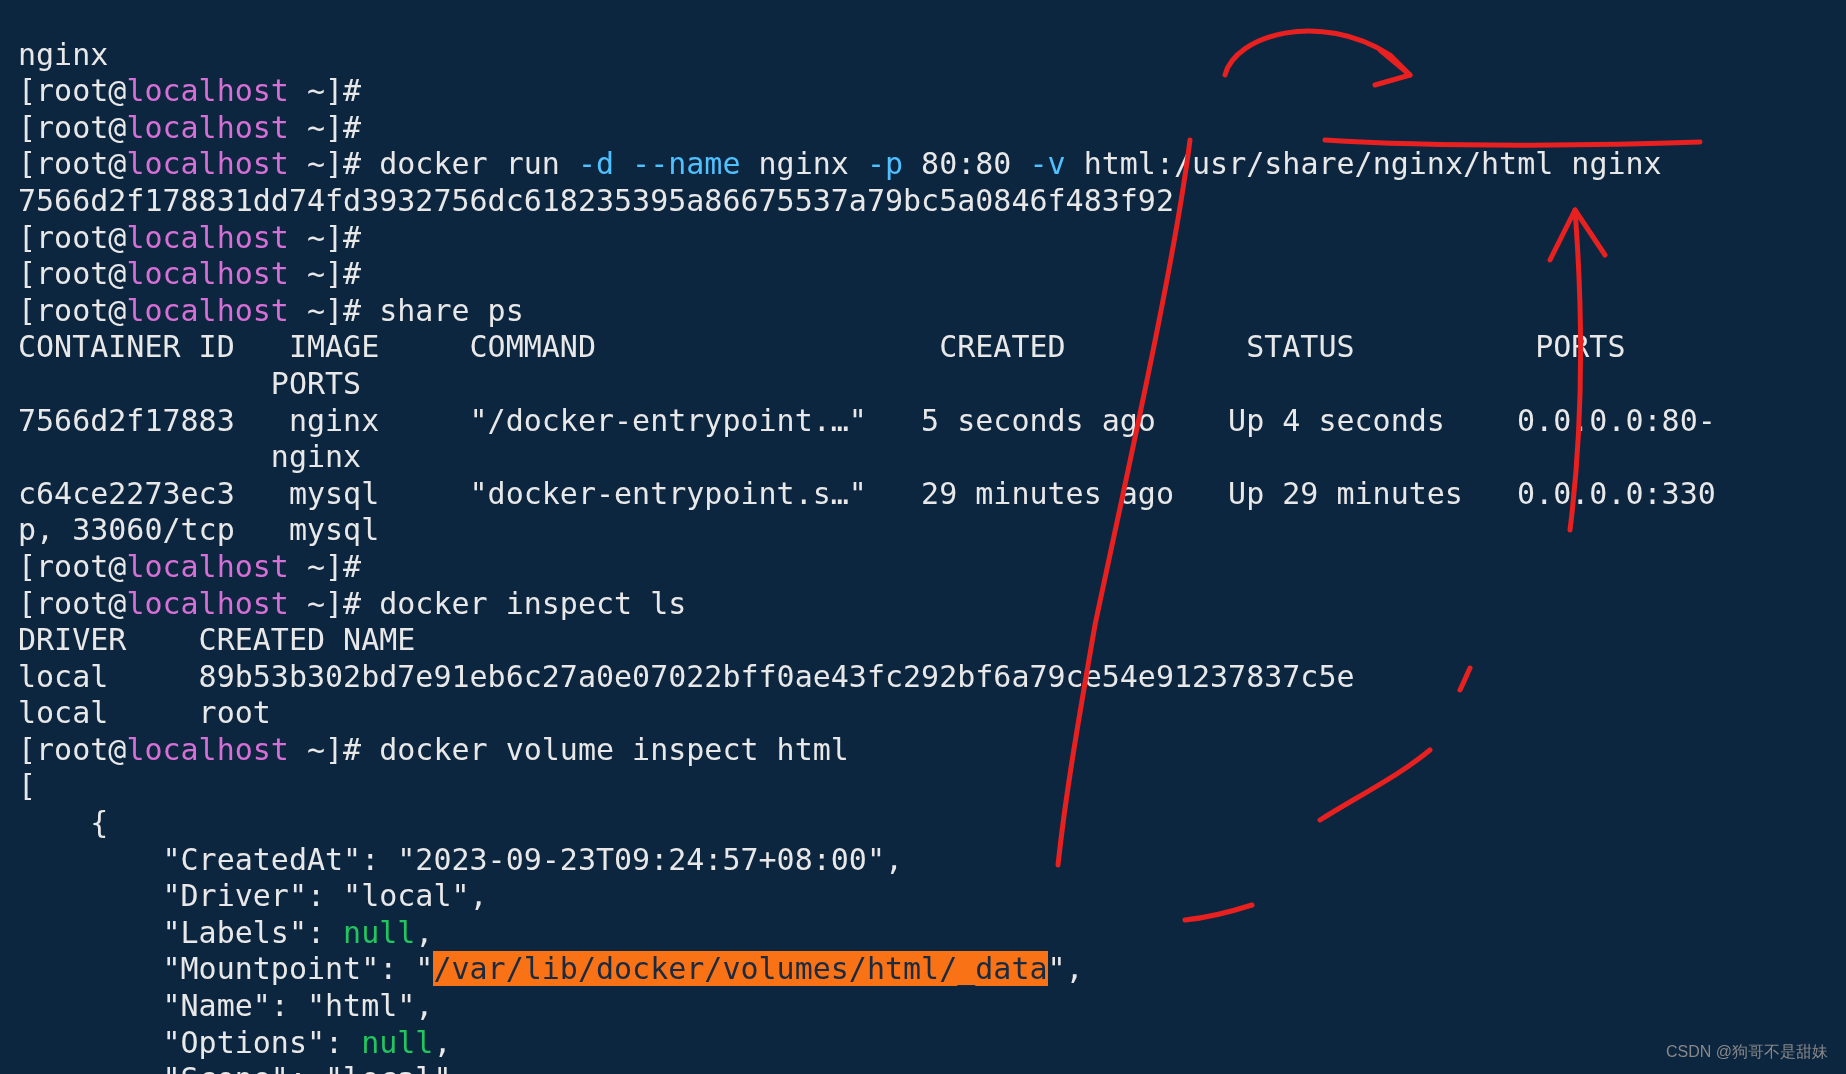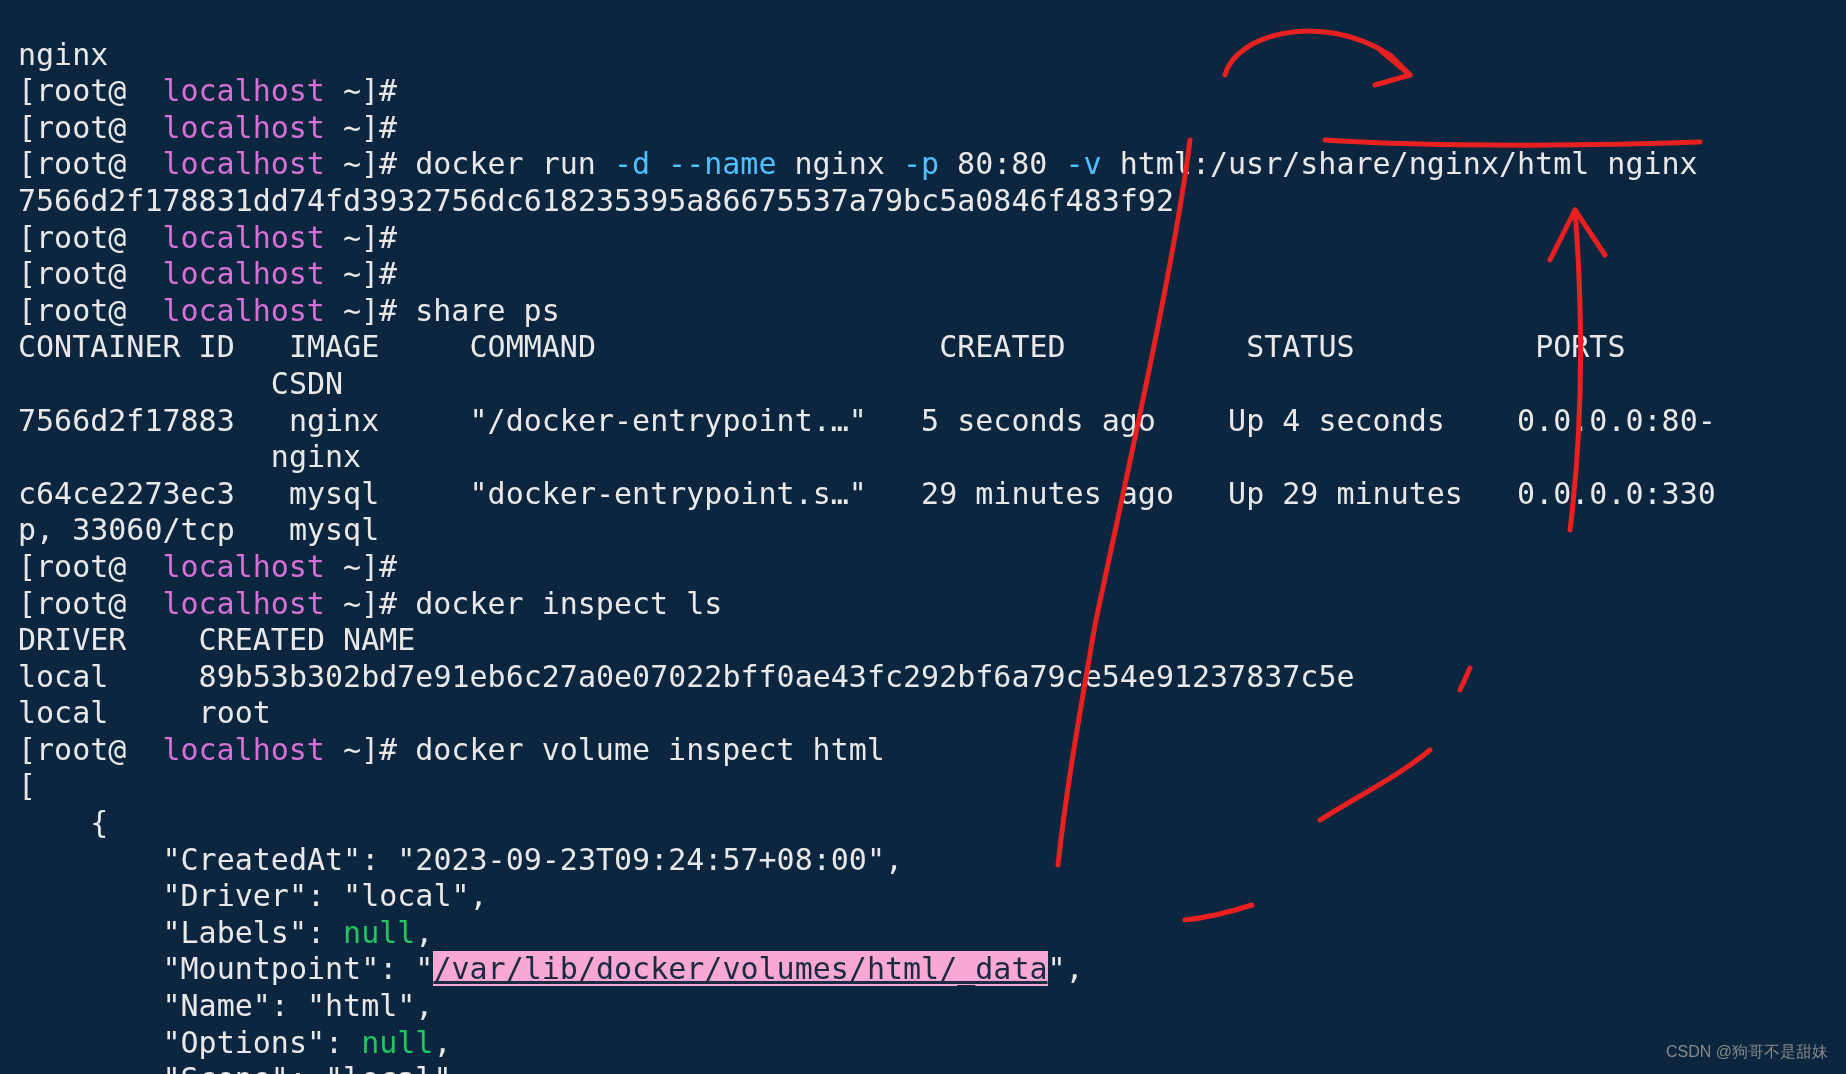--- a/index.html
+++ b/index.html
@@ -14,27 +14,26 @@
     overflow: hidden;
     position: relative;
     padding: 0 18px;
     font-weight: 500;
   }
   .terminal {
     white-space: pre;
     position: relative;
   }
   .white { color: #e8e8e8; }
-  .magenta { color: #d670d6; padding-left: 36px; }
+  .magenta { color: #d670d6; }
   .cyan { color: #4fc1ff; }
   .null { color: #22c55e; }
   .hl {
-    background: #f9a8d4;
+    background: #f97316;
     color: #1a2a40;
-    text-decoration: underline;
   }
   .watermark {
     position: absolute;
     bottom: 12px;
     right: 18px;
     font-size: 16px;
     color: #888;
     font-family: sans-serif;
   }
   svg.annotations {
@@ -59,21 +58,21 @@
 <div class="terminal">
 <span class="white">nginx</span>
 <span class="white">[</span><span class="white">root</span><span class="white">@</span><span class="magenta">localhost</span><span class="white"> ~</span><span class="white">]#</span>
 <span class="white">[</span><span class="white">root</span><span class="white">@</span><span class="magenta">localhost</span><span class="white"> ~</span><span class="white">]#</span>
 <span class="white">[</span><span class="white">root</span><span class="white">@</span><span class="magenta">localhost</span><span class="white"> ~</span><span class="white">]#</span><span class="white"> docker run </span><span class="cyan">-d</span><span class="cyan"> --name</span><span class="white"> nginx </span><span class="cyan">-p</span><span class="white"> 80:80 </span><span class="cyan">-v</span><span class="white"> html:/usr/share/nginx/html nginx</span>
 <span class="white">7566d2f178831dd74fd3932756dc618235395a86675537a79bc5a0846f483f92</span>
 <span class="white">[</span><span class="white">root</span><span class="white">@</span><span class="magenta">localhost</span><span class="white"> ~</span><span class="white">]#</span>
 <span class="white">[</span><span class="white">root</span><span class="white">@</span><span class="magenta">localhost</span><span class="white"> ~</span><span class="white">]#</span>
 <span class="white">[</span><span class="white">root</span><span class="white">@</span><span class="magenta">localhost</span><span class="white"> ~</span><span class="white">]#</span><span class="white"> share ps</span>
 <span class="white">CONTAINER ID   IMAGE     COMMAND                   CREATED          STATUS          PORTS</span>
-<span class="white">              CSDN</span>
+<span class="white">              PORTS</span>
 <span class="white">7566d2f17883   nginx     "/docker-entrypoint.…"   5 seconds ago    Up 4 seconds    0.0.0.0:80-</span>
 <span class="white">              nginx</span>
 <span class="white">c64ce2273ec3   mysql     "docker-entrypoint.s…"   29 minutes ago   Up 29 minutes   0.0.0.0:330</span>
 <span class="white">p, 33060/tcp   mysql</span>
 <span class="white">[</span><span class="white">root</span><span class="white">@</span><span class="magenta">localhost</span><span class="white"> ~</span><span class="white">]#</span>
 <span class="white">[</span><span class="white">root</span><span class="white">@</span><span class="magenta">localhost</span><span class="white"> ~</span><span class="white">]#</span><span class="white"> docker inspect ls</span>
 <span class="white">DRIVER    CREATED NAME</span>
 <span class="white">local     89b53b302bd7e91eb6c27a0e07022bff0ae43fc292bf6a79ce54e91237837c5e</span>
 <span class="white">local     root</span>
 <span class="white">[</span><span class="white">root</span><span class="white">@</span><span class="magenta">localhost</span><span class="white"> ~</span><span class="white">]#</span><span class="white"> docker volume inspect html</span>

